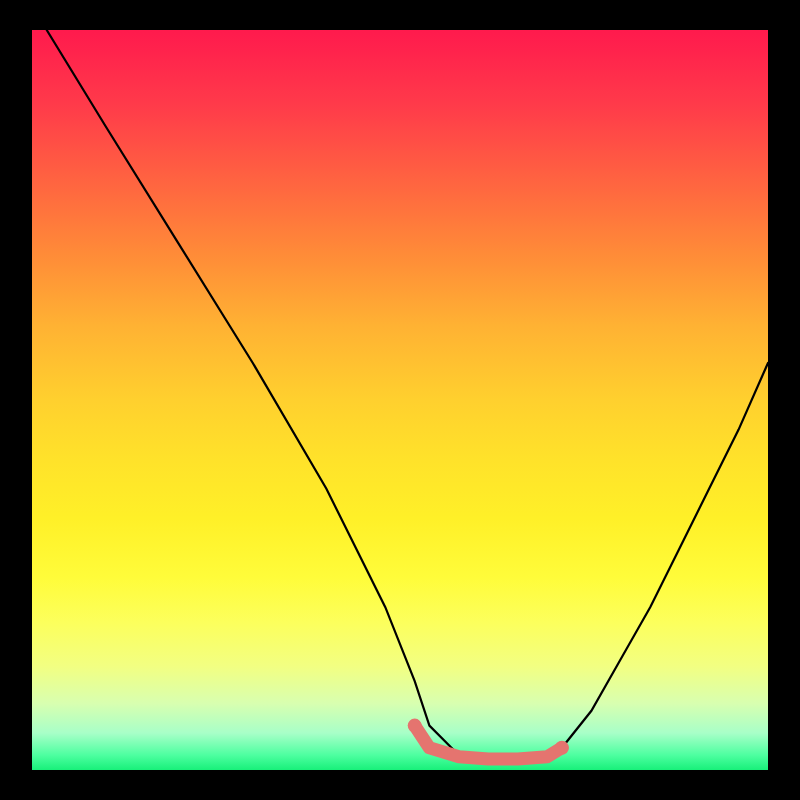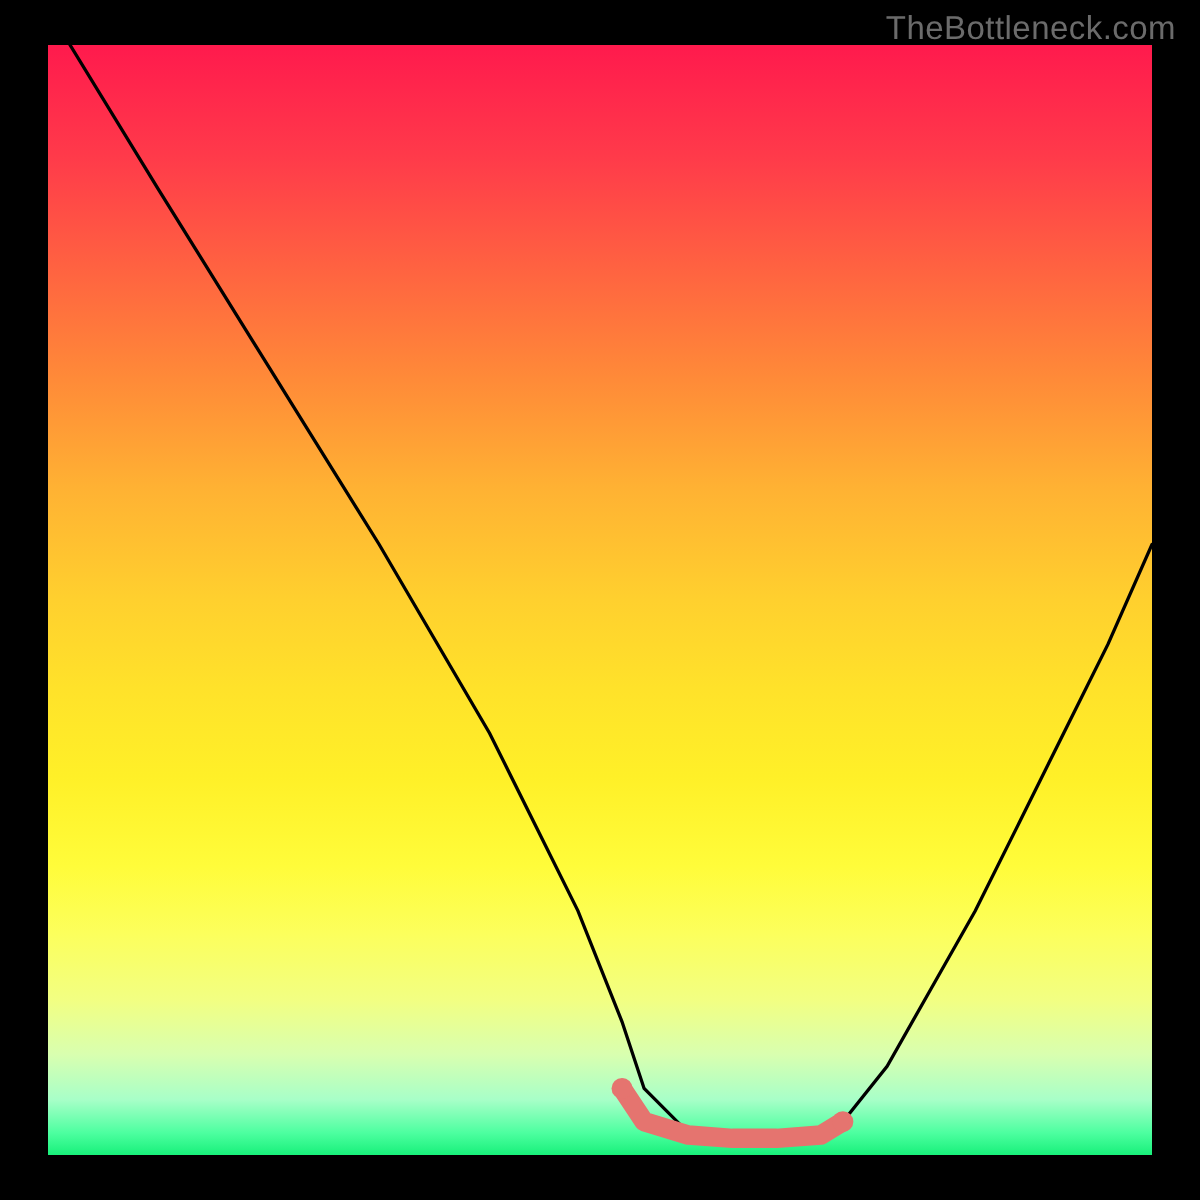--- a/index.html
+++ b/index.html
@@ -58,21 +58,20 @@
     top: 0;
     width: 736px;
     height: 740px;
   }
 </style>
 </head>
 <body>
 
 <div class="frame">
 
-  <div class="watermark">TheBottleneck.com</div>
 
   <div class="plot">
     <svg class="curve" viewBox="0 0 736 740" preserveAspectRatio="none">
       <path id="curve-path" fill="none" stroke="#000" stroke-width="2.2" stroke-linecap="round" d="M14.7 0.0 L73.6 96.2 L147.2 214.6 L220.8 333.0 L294.4 458.8 L353.3 577.2 L382.7 651.2 L397.4 695.6 L426.9 725.2 L456.3 728.9 L485.8 728.9 L515.2 726.7 L529.9 717.8 L559.4 680.8 L588.8 629.0 L618.2 577.2 L647.7 518.0 L677.1 458.8 L706.6 399.6 L736.0 333.0"></path>
       <path id="band-path" fill="none" stroke="#e5746f" stroke-width="13" stroke-linecap="round" stroke-linejoin="round" d="M382.7 695.6 L397.4 717.8 L426.9 726.7 L456.3 728.9 L485.8 728.9 L515.2 726.7 L529.9 717.8"></path>
       <circle id="dot-left" r="7" fill="#e5746f" cx="382.7" cy="695.6"></circle>
       <circle id="dot-right" r="7" fill="#e5746f" cx="529.9" cy="717.8"></circle>
     </svg>
   </div>
 

